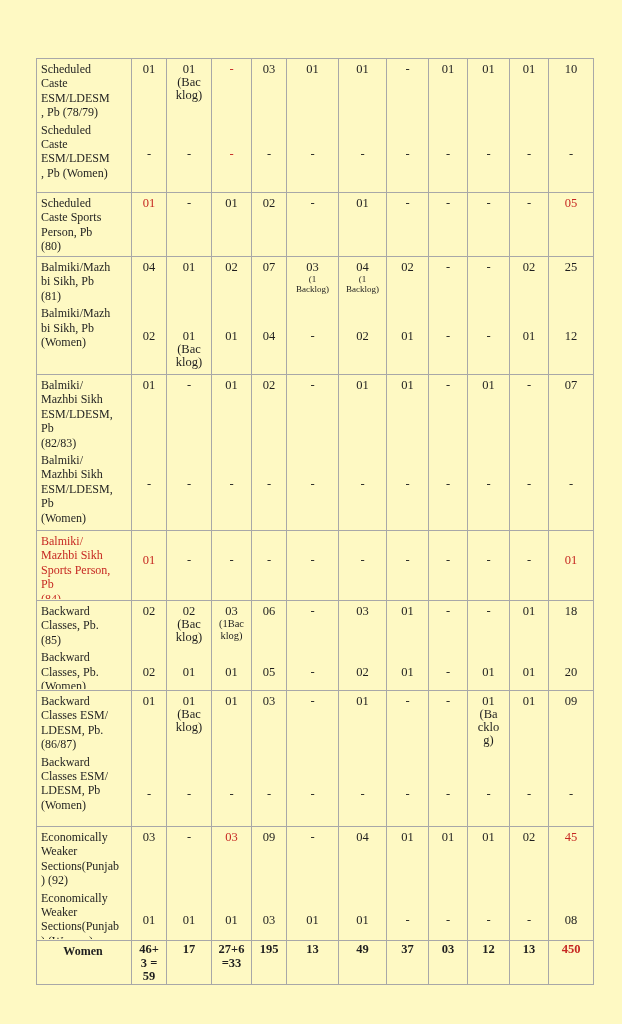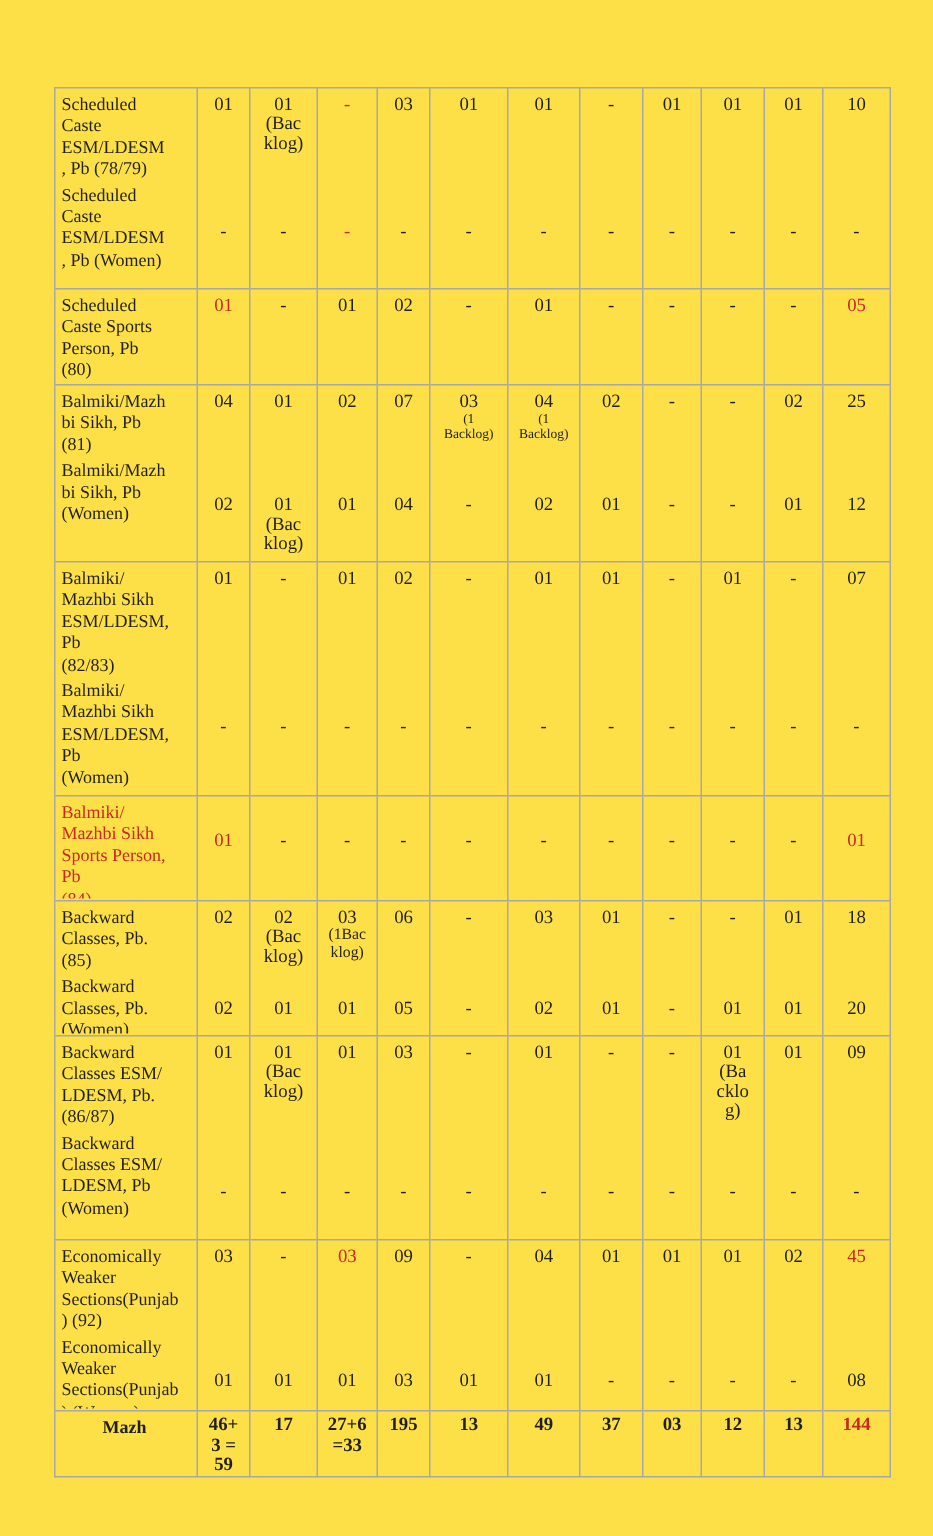--- a/index.html
+++ b/index.html
@@ -1,16 +1,16 @@
 <!DOCTYPE html>
 <html><head>
 <meta charset="utf-8">
 <style>
   html,body{margin:0;padding:0;background:#ffffff;}
-  .page{position:relative;width:622px;height:1024px;background:#fde047;overflow:hidden;
+  .page{position:relative;width:622px;height:1024px;background:#fef9c3;overflow:hidden;
         font-family:"Liberation Serif", serif;color:#1f1f1f;}
   table.grid{border-collapse:collapse;table-layout:fixed;position:absolute;left:36px;top:58px;}
   table.grid td{border:1px solid #a8a8a8;vertical-align:top;padding:0;}
   .cw{position:relative;height:100%;overflow:hidden;}
   .lbl{font-size:12px;line-height:14.4px;padding:3px 2px 0 4px;white-space:pre-line;}
   .lbl.center{text-align:center;padding-left:0;font-weight:bold;}
   .val{font-size:12.5px;line-height:14px;text-align:center;white-space:pre-line;}
   .vB{position:absolute;left:0;right:0;}
   .sub{font-size:12.5px;line-height:13px;white-space:pre-line;}
   .sub.small{font-size:9px;line-height:10px;}
@@ -652,21 +652,21 @@
           <td>
             <div class="cw" style="height: 112px;">
               <div class="val red" style="padding-top: 3px;"><span>45</span></div>
               <div class="val vB" style="top: 86px;"><span>08</span></div>
             </div>
           </td>
         </tr>
         <tr style="height: 44px;">
           <td>
             <div class="cw" style="height: 42px;">
-              <div class="lbl center">Mazh</div>
+              <div class="lbl center">Women</div>
             </div>
           </td>
           <td>
             <div class="cw" style="height: 42px;">
               <div class="val bold" style="padding-top: 2px;"><span>46+
 3 =
 59</span></div>
             </div>
           </td>
           <td>
@@ -710,19 +710,19 @@
               <div class="val bold" style="padding-top: 2px;"><span>12</span></div>
             </div>
           </td>
           <td>
             <div class="cw" style="height: 42px;">
               <div class="val bold" style="padding-top: 2px;"><span>13</span></div>
             </div>
           </td>
           <td>
             <div class="cw" style="height: 42px;">
-              <div class="val red bold" style="padding-top: 2px;"><span>144</span></div>
+              <div class="val red bold" style="padding-top: 2px;"><span>450</span></div>
             </div>
           </td>
         </tr>
       </tbody>
     </table>
 </div>
 
 </body></html>

